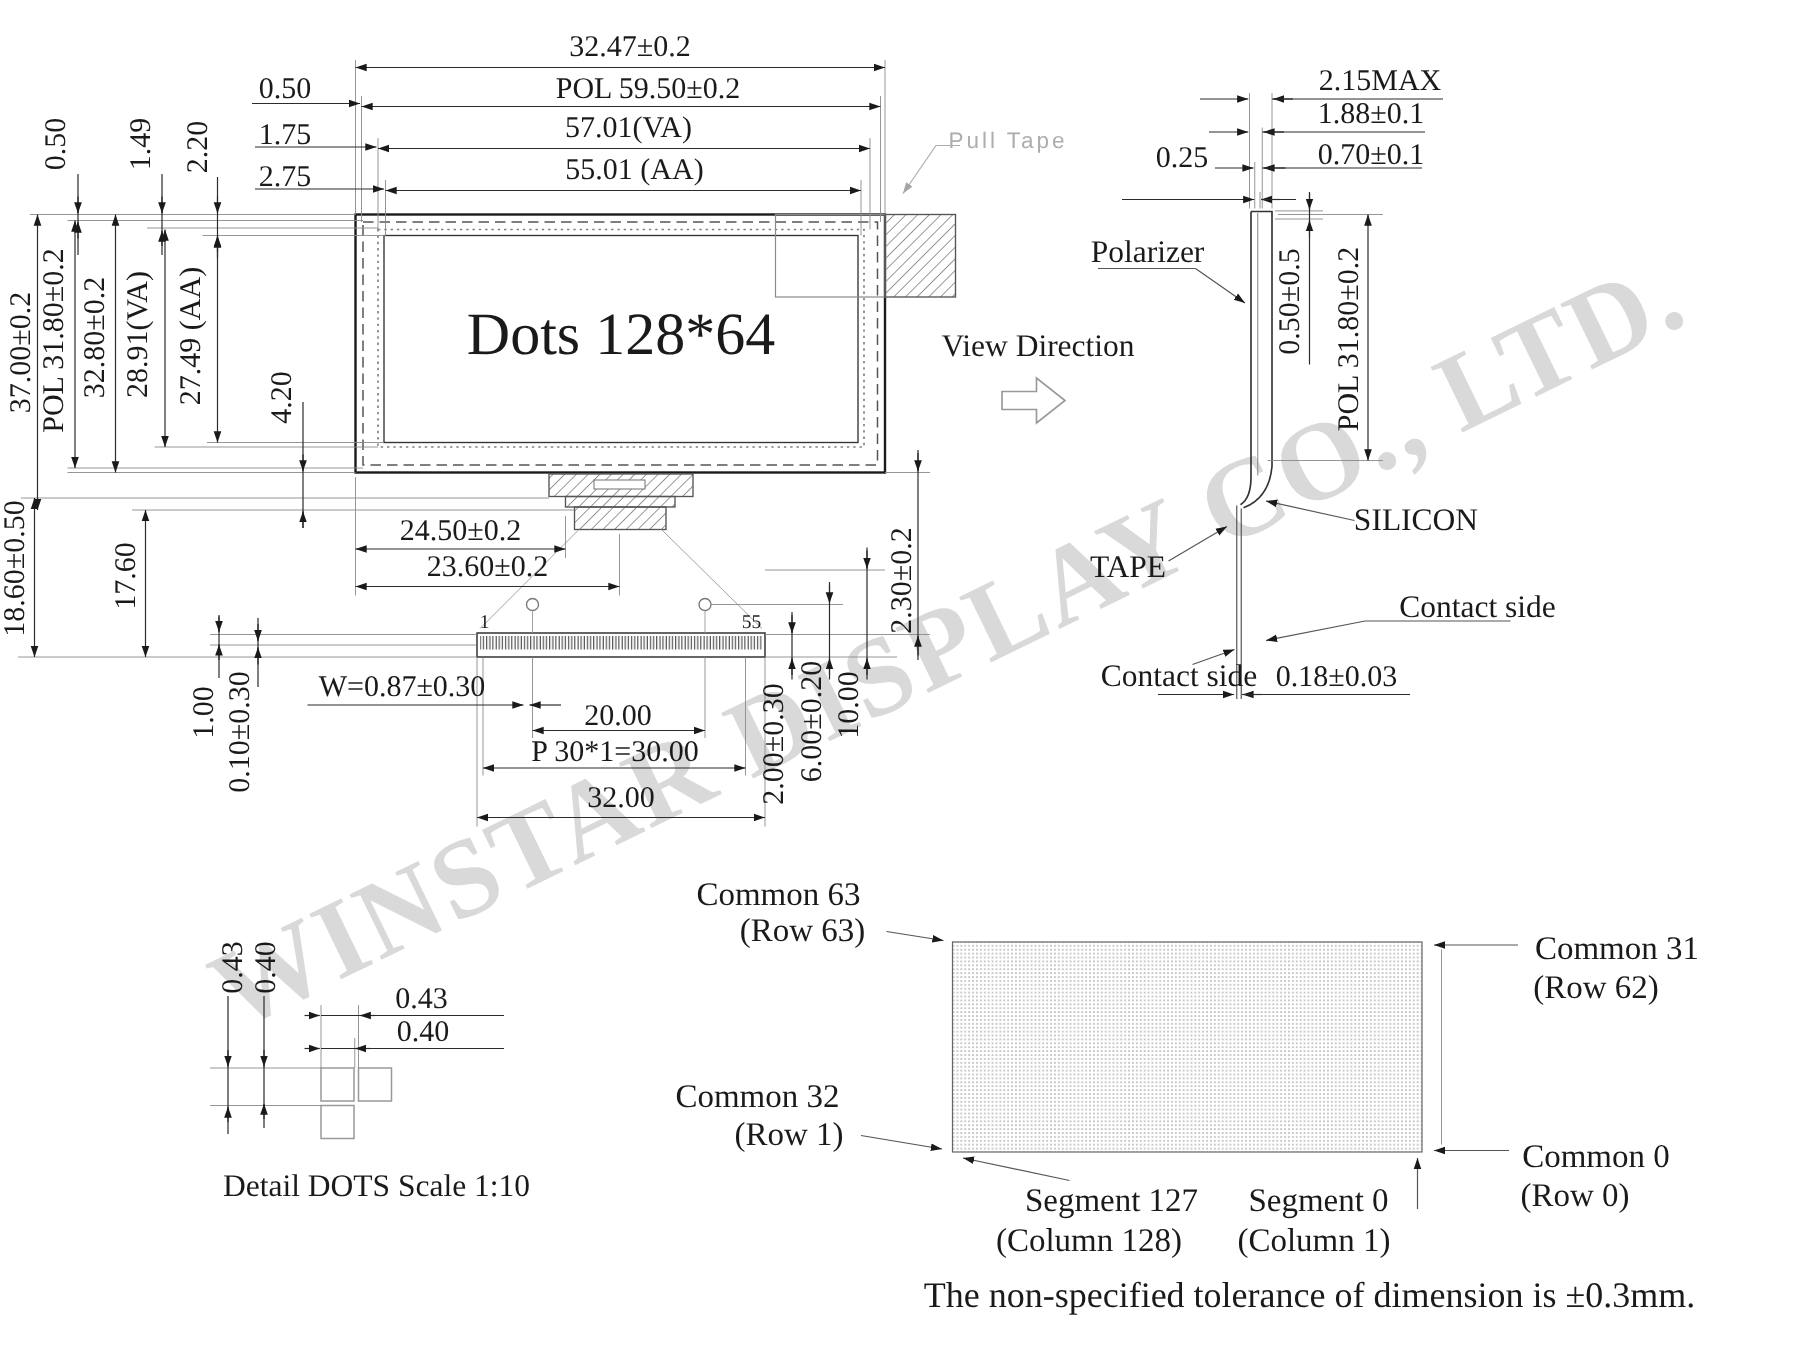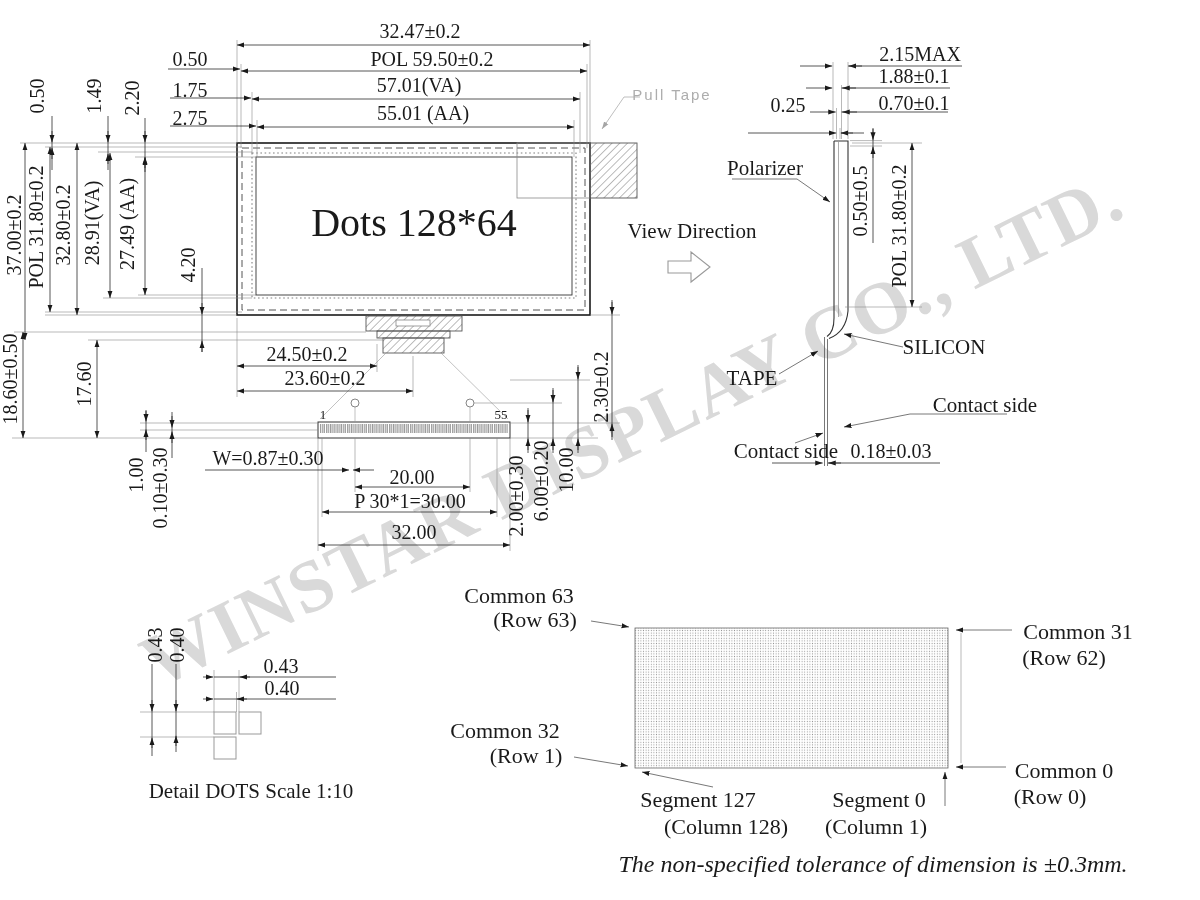--- a/index.html
+++ b/index.html
@@ -9,21 +9,21 @@
       letter-spacing:2px;color:#d9d9d9;white-space:nowrap;
       transform:rotate(-26deg);transform-origin:left top;z-index:0;}
   svg.draw{position:absolute;left:0;top:0;z-index:1;}
   .lbl{position:absolute;transform:translate(-50%,-50%);font-size:20px;line-height:1;
        white-space:nowrap;z-index:2;}
   .rot{transform:translate(-50%,-50%) rotate(-90deg);}
   .sm{font-size:13px;}
   .big{font-size:40px;}
   .cap{font-size:21px;}
   .pin{font-size:22px;}
-  .note{font-size:24px;font-style:italic;}
+  .note{font-size:24px;}
   .gray{font-family:"Liberation Sans","DejaVu Sans",sans-serif;font-size:15px;
         letter-spacing:2px;color:#adadad;}
 </style>
 </head>
 <body>
 
 <div id="canvas">
 
   <div id="wm">WINSTAR DISPLAY CO., LTD.</div>
 
@@ -241,21 +241,21 @@
   <div class="lbl cap" style="left:692px;top:231px">View Direction</div>
 
   <div class="lbl pin" style="left:519px;top:596px">Common 63</div>
   <div class="lbl pin" style="left:535px;top:620px">(Row 63)</div>
   <div class="lbl pin" style="left:1078px;top:632px">Common 31</div>
   <div class="lbl pin" style="left:1064px;top:658px">(Row 62)</div>
   <div class="lbl pin" style="left:505px;top:731px">Common 32</div>
   <div class="lbl pin" style="left:526px;top:756px">(Row 1)</div>
   <div class="lbl pin" style="left:1064px;top:771px">Common 0</div>
   <div class="lbl pin" style="left:1050px;top:797px">(Row 0)</div>
-  <div class="lbl pin" style="left:698px;top:800px">Segment 127</div>
+  <div class="lbl pin" style="left:741px;top:800px">Segment 127</div>
   <div class="lbl pin" style="left:879px;top:800px">Segment 0</div>
   <div class="lbl pin" style="left:726px;top:827px">(Column 128)</div>
   <div class="lbl pin" style="left:876px;top:827px">(Column 1)</div>
 
   <div class="lbl rot" style="left:155px;top:645px">0.43</div>
   <div class="lbl rot" style="left:177px;top:645px">0.40</div>
   <div class="lbl" style="left:281px;top:666px">0.43</div>
   <div class="lbl" style="left:282px;top:688px">0.40</div>
   <div class="lbl cap" style="left:251px;top:791px">Detail DOTS  Scale 1:10</div>
 

